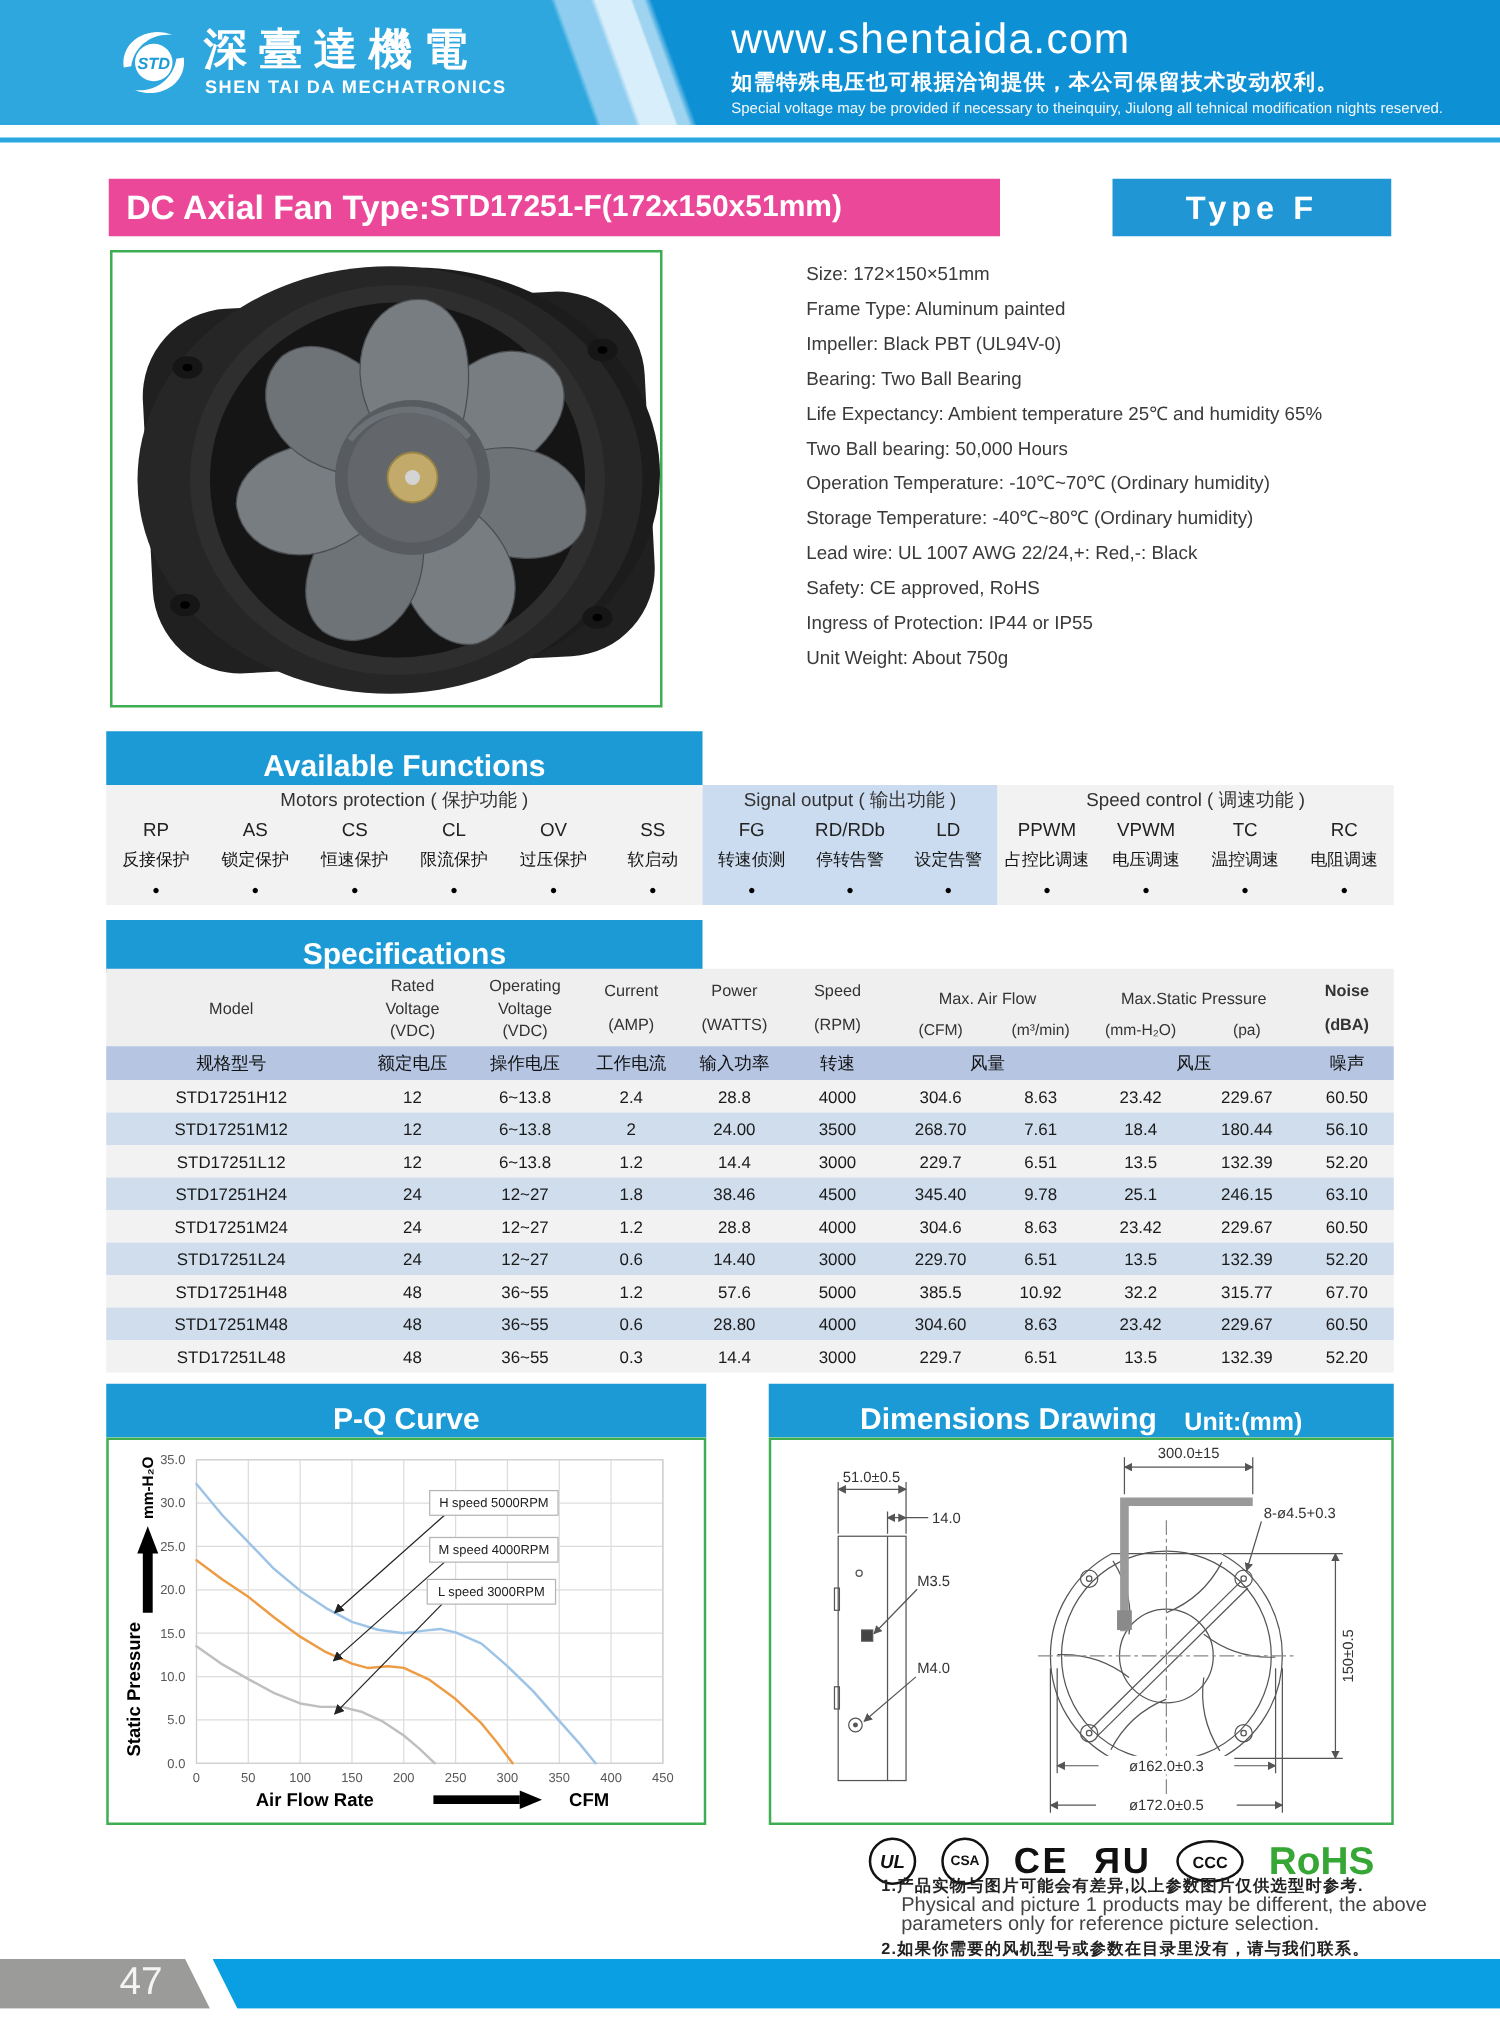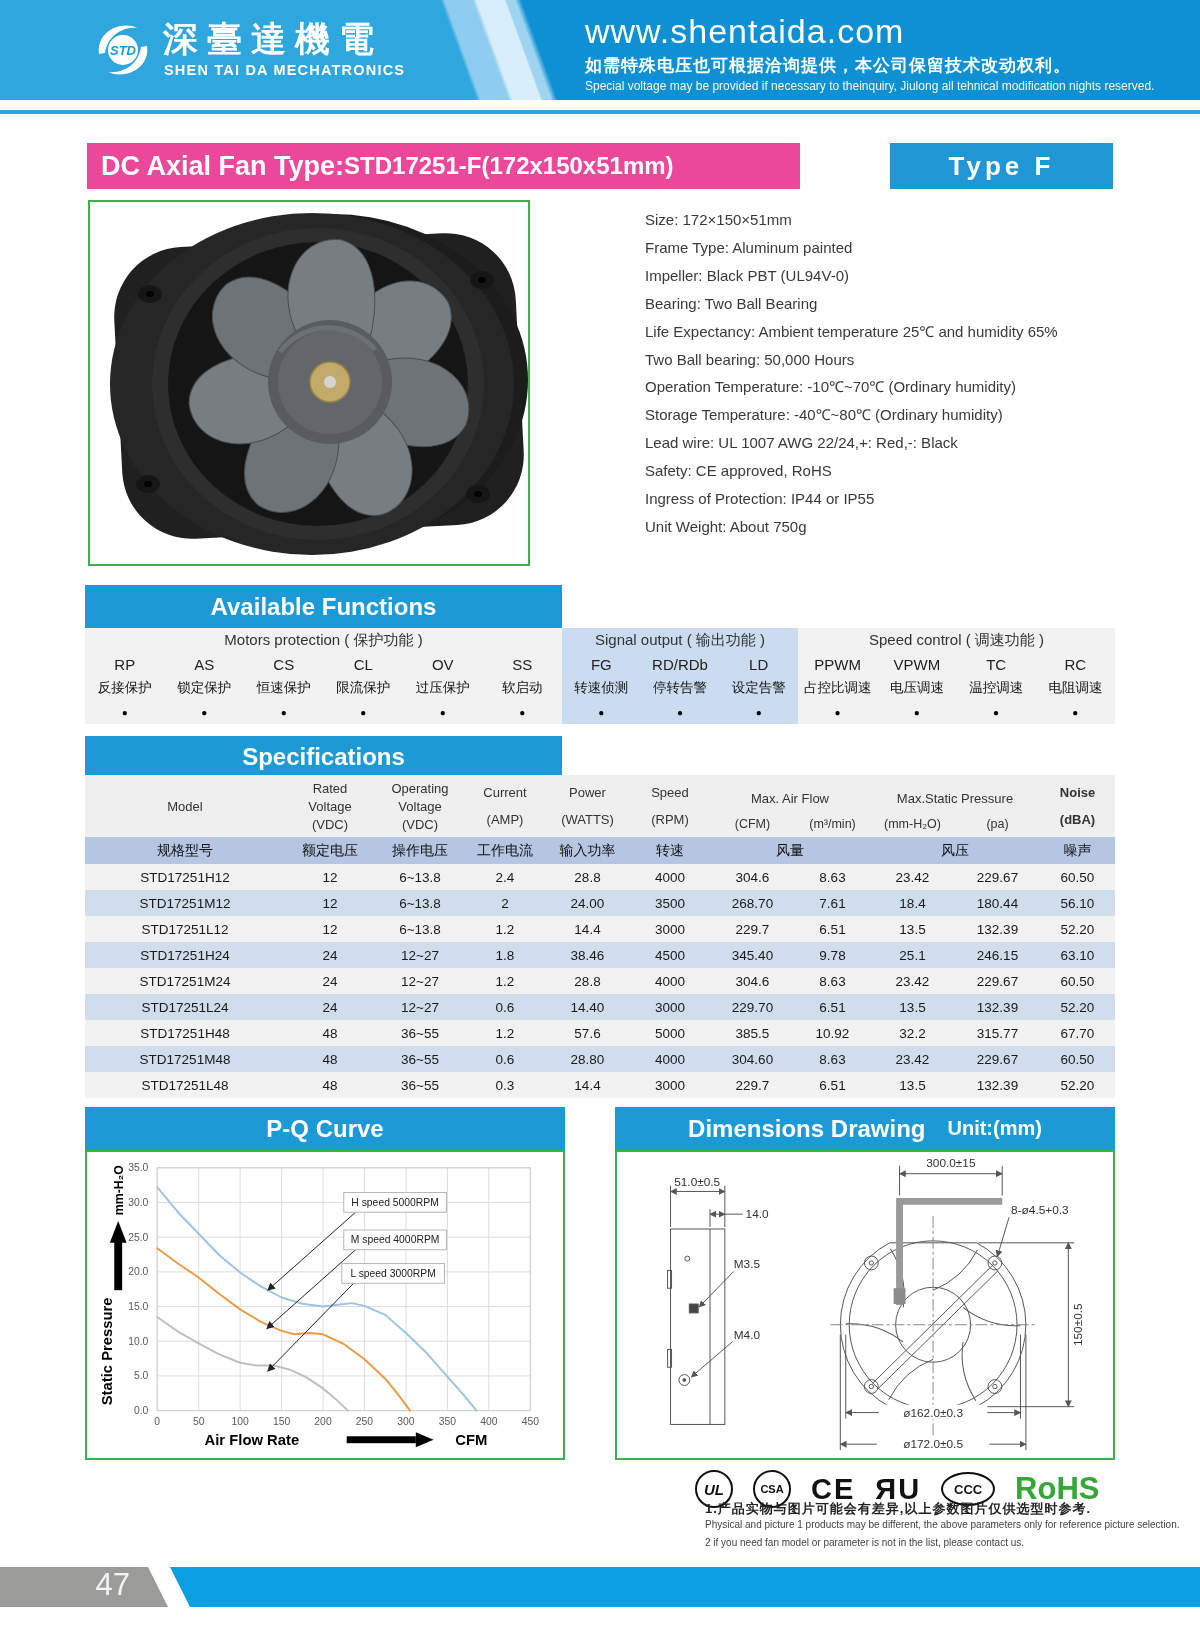--- a/index.html
+++ b/index.html
@@ -22,21 +22,21 @@
   .titlebar .t1{font-size:27px;font-weight:bold;}
   .titlebar .t2{font-size:24px;font-weight:bold;}
   .typebox{position:absolute;top:143px;left:890px;width:223px;height:46px;background:#2097d4;
     color:#fff;font-size:26px;font-weight:bold;display:flex;align-items:center;justify-content:center;letter-spacing:4px;}
   
   .photo-box{position:absolute;top:200px;left:88px;width:442px;height:366px;border:2px solid #3fae53;
     box-sizing:border-box;background:#fff;}
   .spec-list{position:absolute;top:206px;left:645px;width:520px;margin:0;padding:0;list-style:none;}
   .spec-list li{font-size:15px;color:#3a3a3a;line-height:27.9px;}
   
-  .sec-bar{position:absolute;background:#1b9ad6;color:#fff;display:flex;align-items:center;justify-content:center;}
+  .sec-bar{position:absolute;background:#1b9ad6;color:#fff;display:flex;align-items:flex-end;justify-content:center;}
   .sec-title{font-size:24px;font-weight:bold;}
   .af-bar{top:585px;left:85px;width:477px;height:43px;}
   .spec-bar{top:736px;left:85px;width:477px;height:42px;}
   .pq-bar{top:1107px;left:85px;width:480px;height:43px;}
   .dim-bar{top:1107px;left:615px;width:500px;height:43px;gap:22px;}
   .dim-bar .unit{font-size:20px;font-weight:bold;}
   
   .func-table{position:absolute;top:628px;left:85px;width:1030px;height:96px;display:flex;}
   .fgroup{display:flex;flex-direction:column;}
   .fgroup.gray{background:#f2f2f2;}
@@ -75,21 +75,21 @@
   
   .certs{position:absolute;top:1468px;left:695px;height:42px;display:flex;align-items:center;gap:20px;}
   .cert-circle{width:38px;height:38px;border:2.5px solid #111;border-radius:50%;display:flex;align-items:center;justify-content:center;
     font-weight:bold;color:#111;box-sizing:border-box;}
   .cert-oval{width:54px;height:34px;border:2.5px solid #111;border-radius:50%;display:flex;align-items:center;justify-content:center;
     font-weight:bold;color:#111;font-size:13px;box-sizing:border-box;}
   .cert-text{font-size:29px;font-weight:bold;color:#111;letter-spacing:2px;}
   .cert-rohs{font-size:31px;font-weight:bold;color:#36a635;}
   .notes{position:absolute;top:1500px;left:705px;width:480px;}
   .note-cn{font-size:13px;color:#222;letter-spacing:1px;font-weight:bold;line-height:17px;}
-  .note-en{font-size:10px;color:#444;line-height:15px;margin-bottom:3px;}
+  .note-en{font-size:16px;color:#444;margin-left:16px;line-height:15px;margin-bottom:3px;}
   
   .footer-gray{position:absolute;top:1567px;left:0;width:168px;height:40px;background:#9b9b9a;
     clip-path:polygon(0 0,148px 0,168px 100%,0 100%);color:#f4f4f4;font-size:31px;
     display:flex;justify-content:flex-end;padding-right:38px;box-sizing:border-box;}
   .footer-blue{position:absolute;top:1567px;left:170px;width:1030px;height:40px;background:#0a9ee2;
     clip-path:polygon(0 0,100% 0,100% 100%,20px 100%);}
 </style>
 </head>
 <body>
 
@@ -592,19 +592,20 @@
     <div class="cert-circle" style="font-size: 15px; font-style: italic;">UL</div>
     <div class="cert-circle" style="font-size: 11px;">CSA</div>
     <div class="cert-text">CE</div>
     <div class="cert-text">ЯU</div>
     <div class="cert-oval">CCC</div>
     <div class="cert-rohs">RoHS</div>
   </div>
 <div class="notes" id="notes">
     <div class="note-cn">1.产品实物与图片可能会有差异,以上参数图片仅供选型时参考.</div>
     <div class="note-en">Physical and picture 1 products may be different, the above parameters only for reference picture selection.</div>
+    <div class="note-cn">2.如果你需要的风机型号或参数在目录里没有，请与我们联系。</div>
     <div class="note-en">2 if you need fan model or parameter is not in the list, please contact us.</div>
   </div>
 
 <div class="footer-gray">
   <span>47</span>
 </div>
 <div class="footer-blue"></div>
 
 </body></html>

